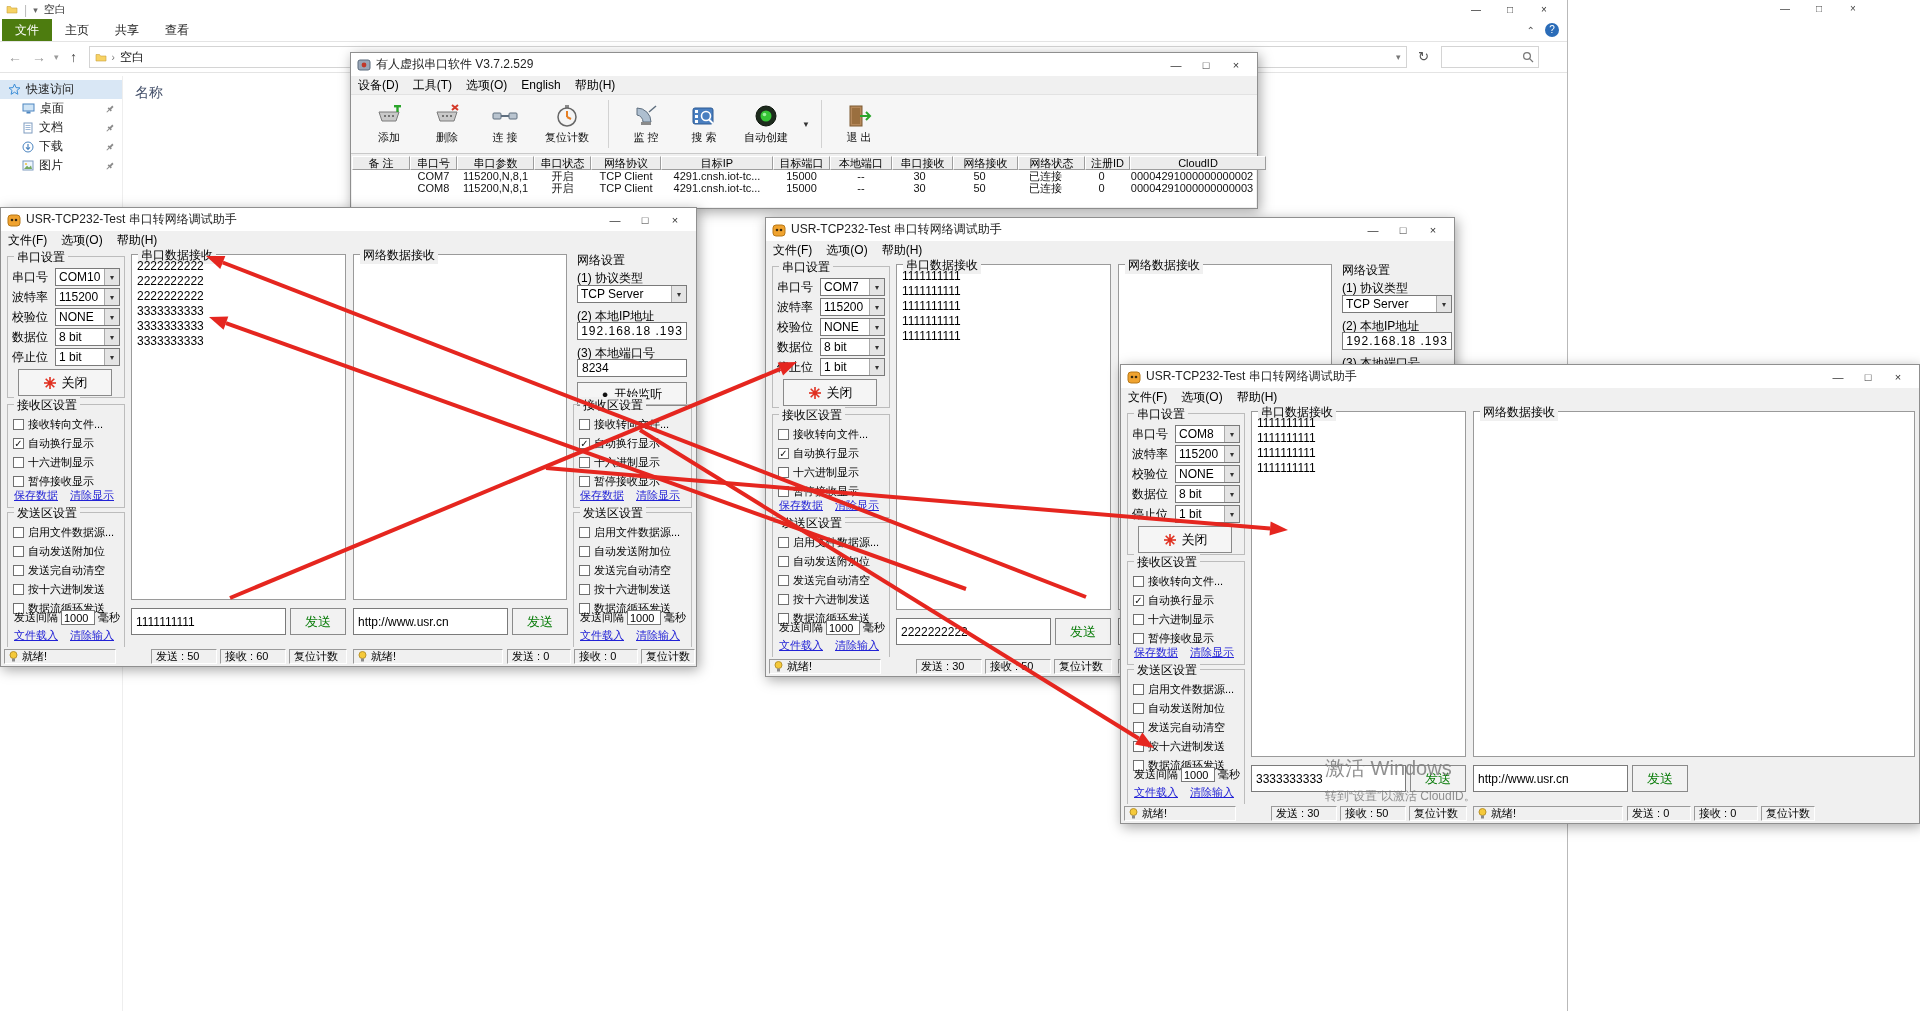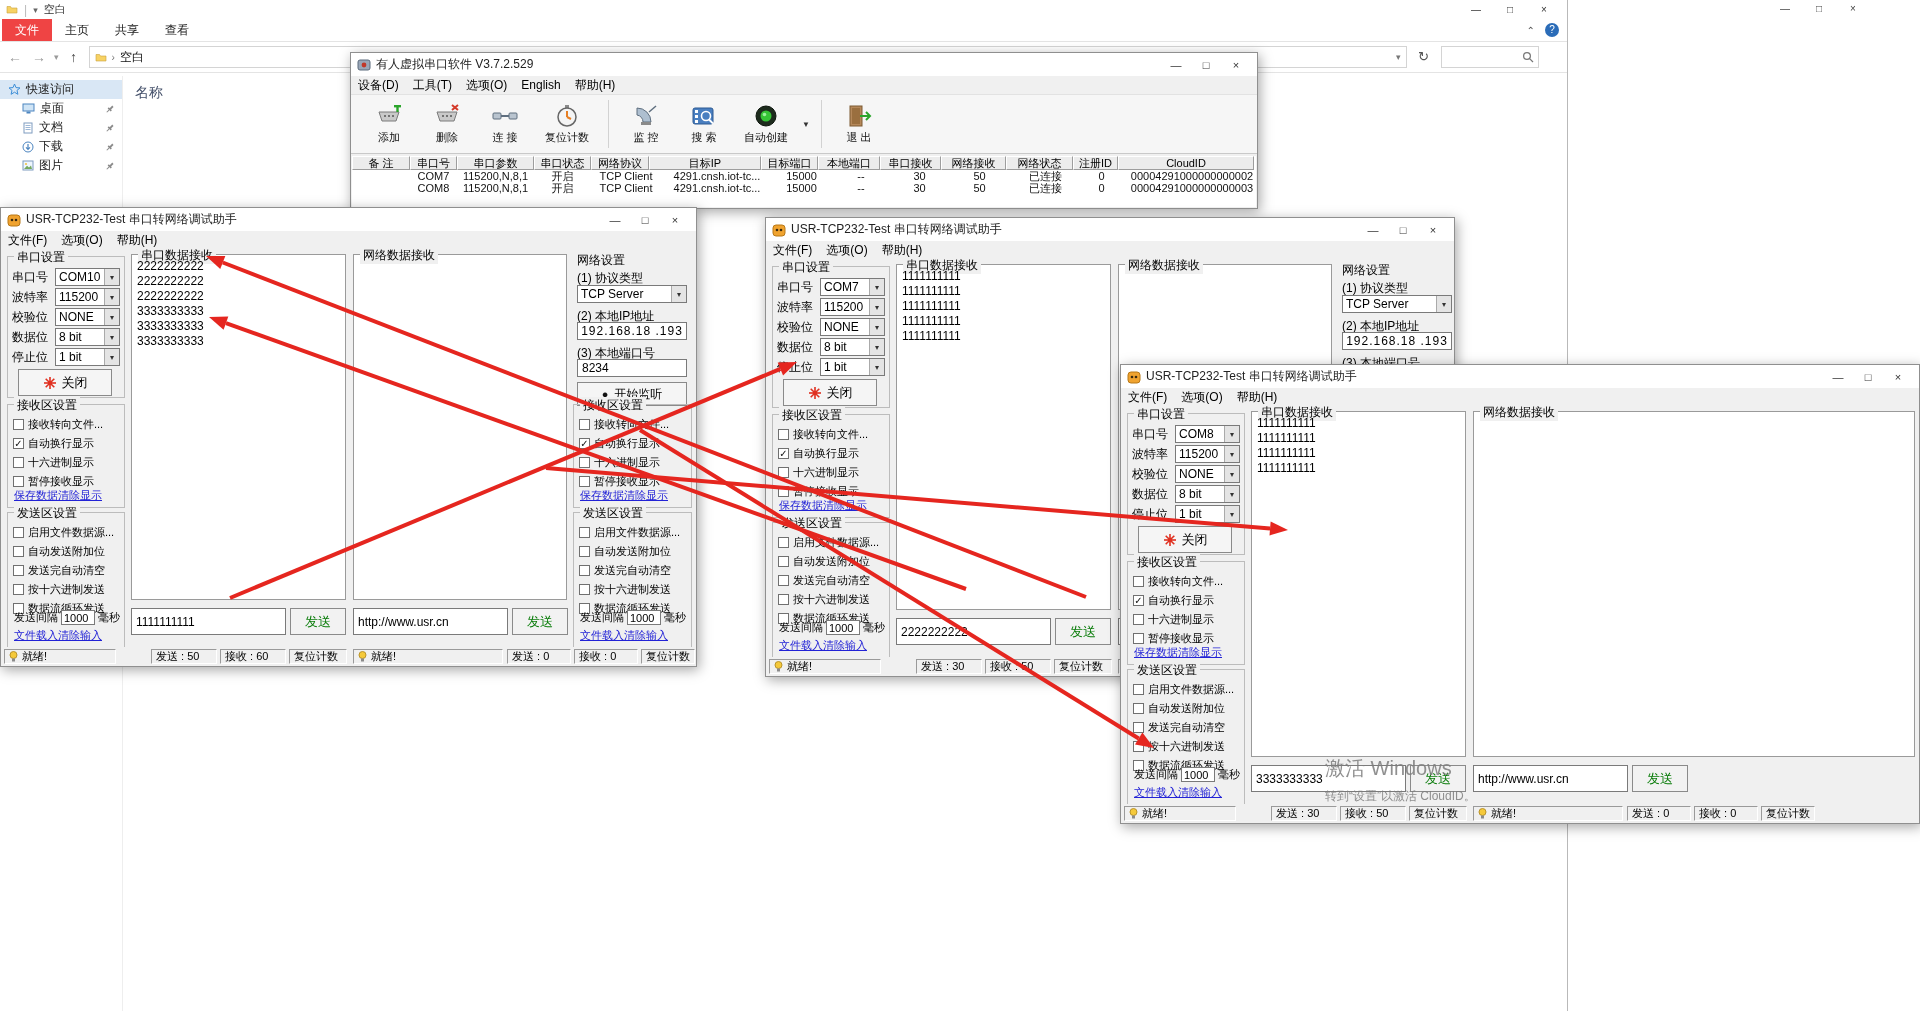--- a/index.html
+++ b/index.html
@@ -12,21 +12,21 @@
   .bcap{width:34px;height:18px;line-height:18px;text-align:center;font-size:10px;color:#444;}
 
   
   .explorer{position:absolute;left:0;top:0;width:1568px;height:1011px;background:#fff;border-right:1px solid #b9b9b9;z-index:1;}
   .ex-title{height:19px;display:flex;align-items:center;gap:6px;padding:0 6px;background:#fff;}
   .ex-title .ttl{font-size:11px;color:#333;}
   .excaps{margin-left:auto;display:flex;}
   .excap{width:34px;height:18px;line-height:18px;text-align:center;font-size:10px;color:#333;}
   .ex-ribbon{height:23px;display:flex;align-items:stretch;background:#fff;border-bottom:1px solid #e4e4e4;padding-left:2px;}
   .extab{padding:3px 13px;font-size:12px;color:#1a1a1a;display:flex;align-items:center;}
-  .extab.active{background:#ef4444;color:#fff;font-family:Liberation Mono, monospace;}
+  .extab.active{background:#4d7c0f;color:#fff;font-family:Liberation Mono, monospace;}
   .ribright{margin-left:auto;display:flex;align-items:center;gap:10px;padding-right:8px;}
   .ribcollapse{color:#555;font-size:10px;}
   .helpdot{width:14px;height:14px;border-radius:50%;background:#2b6cb8;color:#fff;font-size:10px;line-height:14px;text-align:center;}
   .ex-nav{height:31px;display:flex;align-items:center;background:#fff;border-bottom:1px solid #e4e4e4;padding:0 6px;gap:6px;}
   .navbtn{color:#9a9a9a;font-size:14px;width:18px;text-align:center;}
   .navbtn.up{color:#444;}
   .navdrop{color:#9a9a9a;font-size:9px;}
   .addr{flex:1;max-width:1318px;height:22px;border:1px solid #d4d4d4;display:flex;align-items:center;gap:5px;padding:0 5px;font-size:12px;}
   .addr .crumb{color:#111;}
   .addr .chev{color:#777;font-size:10px;}
@@ -69,21 +69,21 @@
   .fields{position:absolute;top:10px;left:4px;right:4px;}
   .frow{display:flex;align-items:center;height:20px;gap:3px;}
   .flab{width:40px;font-size:12px;flex:none;}
   .combo{flex:1;height:18px;background:#fff;border:1px solid #7a7a7a;display:flex;align-items:center;overflow:hidden;}
   .combo-v{flex:1;padding:0 3px;font-size:12px;white-space:nowrap;}
   .combo-a{width:15px;height:100%;background:#e4e4e4;border-left:1px solid #aaa;font-size:8px;display:flex;align-items:center;justify-content:center;color:#333;}
   .close-btn{position:absolute;left:10px;top:112px;width:94px;height:27px;background:#f5f5f5;border:1px solid #8a8a8a;display:flex;align-items:center;justify-content:center;gap:5px;font-size:13px;}
   .checks{position:absolute;top:10px;left:5px;right:1px;}
   .cbrow{display:flex;align-items:center;gap:4px;height:19px;font-size:11px;white-space:nowrap;overflow:hidden;}
   .cb{width:11px;height:11px;background:#fff;border:1px solid #707070;font-size:10px;line-height:10px;text-align:center;color:#111;flex:none;}
-  .linkrow{position:absolute;bottom:4px;left:6px;right:17px;display:flex;gap:0;}
+  .linkrow{position:absolute;bottom:4px;left:6px;right:17px;display:flex;gap:12px;}
   .lnk{color:#2323d6;text-decoration:underline;font-size:11px;white-space:nowrap;}
   .introw{position:absolute;bottom:22px;left:6px;right:2px;display:flex;align-items:center;gap:3px;font-size:11px;white-space:nowrap;}
   .tiny{width:34px;height:15px;border:1px solid #7a7a7a;font-size:11px;padding:0 2px;background:#fff;}
   .datagrp{position:absolute;border:1px solid #9a9a9a;background:#fff;}
   .datalines{position:absolute;top:4px;left:5px;right:5px;}
   .dline{height:15px;font-size:12px;color:#000;}
   .txt{position:absolute;background:#fff;border:1px solid #7a7a7a;font-size:12px;padding:0 4px;}
   .sendbtn{position:absolute;background:#f2f2f2;border:1px solid #8a8a8a;color:#0b7d0b;font-size:13px;display:flex;align-items:center;justify-content:center;}
   .statusbar{position:absolute;left:0;right:0;bottom:0;height:19px;background:#f0f0f0;}
   .scell{position:absolute;top:2px;height:15px;border:1px solid;border-color:#9a9a9a #fff #fff #9a9a9a;display:flex;align-items:center;gap:4px;padding:0 4px;font-size:11px;white-space:nowrap;overflow:hidden;}
@@ -339,21 +339,21 @@
         </svg>
       <span>退 出</span>
     </div>
   </div>
   <div class="vtable">
       <div class="vrow vhead">
         <span class="vcell" style="width: 58px;">备 注</span>
         <span class="vcell" style="width: 47px;">串口号</span>
         <span class="vcell" style="width: 77px;">串口参数</span>
         <span class="vcell" style="width: 57px;">串口状态</span>
-        <span class="vcell" style="width: 58px;">网络协议</span>
+        <span class="vcell" style="width: 70px;">网络协议</span>
         <span class="vcell" style="width: 112px;">目标IP</span>
         <span class="vcell" style="width: 57px;">目标端口</span>
         <span class="vcell" style="width: 62px;">本地端口</span>
         <span class="vcell" style="width: 61px;">串口接收</span>
         <span class="vcell" style="width: 65px;">网络接收</span>
         <span class="vcell" style="width: 67px;">网络状态</span>
         <span class="vcell" style="width: 45px;">注册ID</span>
         <span class="vcell" style="width: 136px;">CloudID</span>
       </div>
       <div class="vrow">

